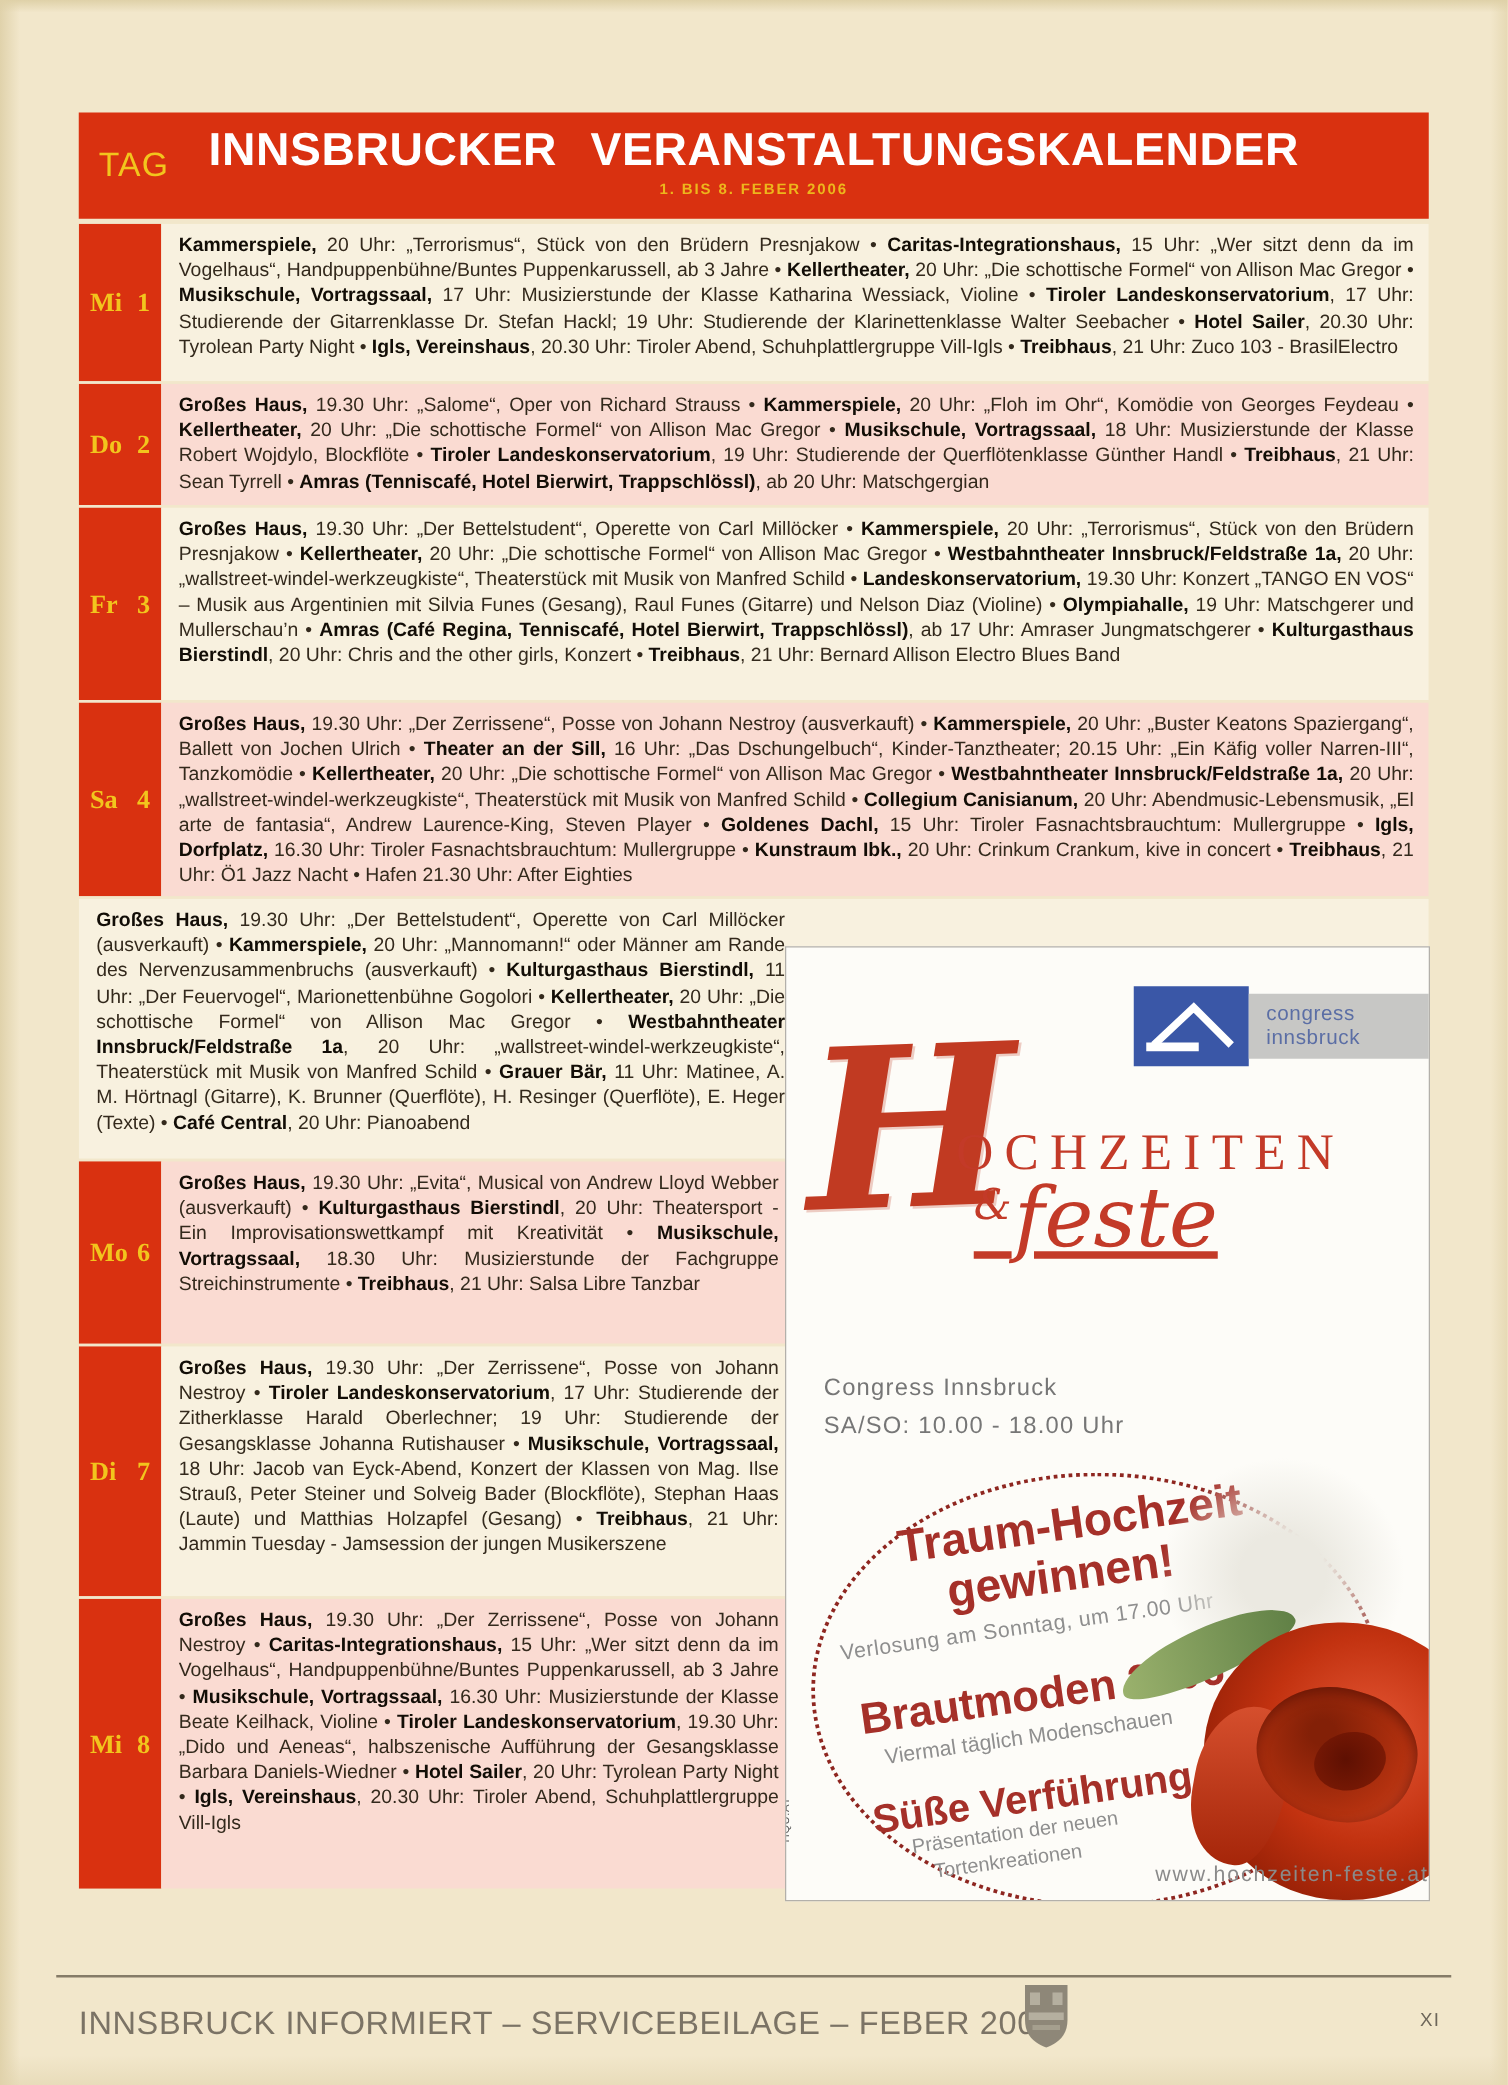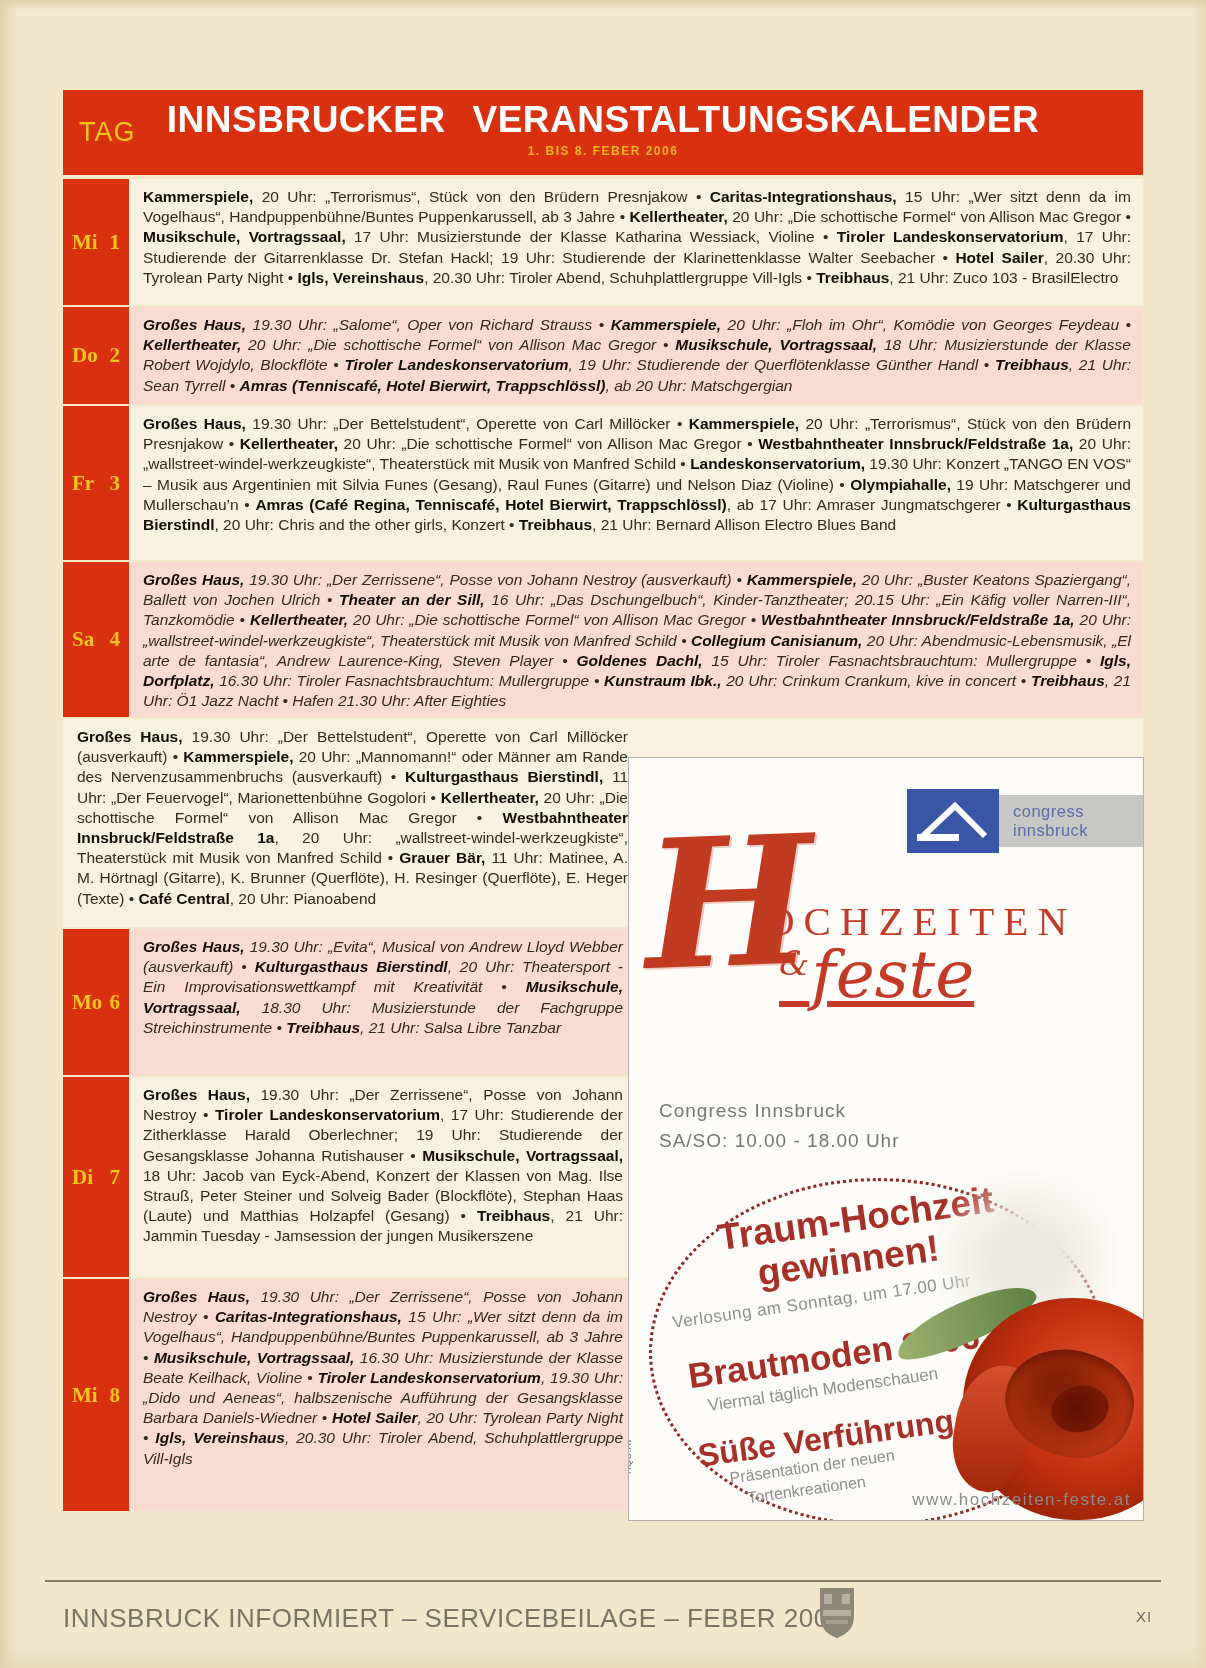--- a/index.html
+++ b/index.html
@@ -44,21 +44,21 @@
     font-family:"Liberation Serif",serif;font-weight:bold;font-size:21px;
   }
   .events{
     flex:1;box-sizing:border-box;
     padding:8px 12px 0 14px;
     text-align:justify;
     font-size:15.5px;line-height:20.2px;color:#33291c;
   }
   .events b{color:#120d06;}
   .row.cream .events{background:#f8f1df;}
-  .row.pink  .events{background:#fadbd2;font-style:italic;}
+  .row.pink  .events{background:#fadbd2;}
   .row.narrow .events{padding-right:520px;}
   .ad-gap{float:right;width:503px;height:182px;margin-top:20px;}
 
   
   .ad{
     position:absolute;left:628px;top:757px;width:516px;height:764px;
     background:#fdfcf8;border:1px solid #b3b0aa;box-sizing:border-box;
     overflow:hidden;z-index:5;
   }
   .congress{position:absolute;left:278px;top:31px;width:238px;height:66px;}
@@ -101,21 +101,21 @@
   .promo.gray{color:#8e8e8e;}
   .p-win1{left:88px;top:440px;font-size:37px;}
   .p-win2{left:128px;top:482px;font-size:37px;}
   .p-winsub{left:42px;top:534px;font-size:17px;letter-spacing:.5px;}
   .p-fash{left:58px;top:578px;font-size:35px;}
   .p-fashsub{left:78px;top:622px;font-size:17px;}
   .p-sweet{left:68px;top:662px;font-size:32px;}
   .p-sweetsub1{left:100px;top:700px;font-size:16px;}
   .p-sweetsub2{left:118px;top:723px;font-size:16px;}
 
-  .ad-url{position:absolute;right:12px;bottom:10px;font-size:17px;color:#8a8a8a;letter-spacing:1.5px;}
+  .ad-url{position:absolute;right:0;bottom:10px;font-size:17px;color:#8a8a8a;letter-spacing:1.5px;}
   .ad-credit{
     position:absolute;left:4px;bottom:46px;font-size:9px;color:#555;
     transform:rotate(-90deg);transform-origin:left bottom;letter-spacing:.5px;
   }
 
   
   .rose-wrap{position:absolute;right:-2px;bottom:0;width:240px;height:340px;}
   .rose-white{
     position:absolute;left:6px;top:-30px;width:230px;height:220px;
     background:radial-gradient(closest-side,#ebe9e1 30%,rgba(235,233,225,0) 85%);

